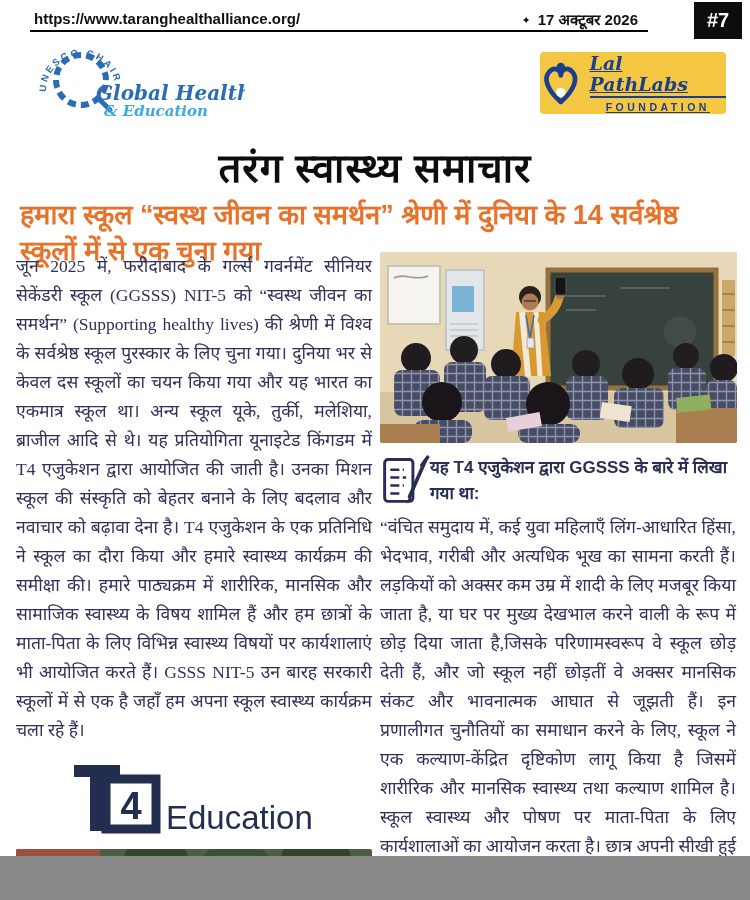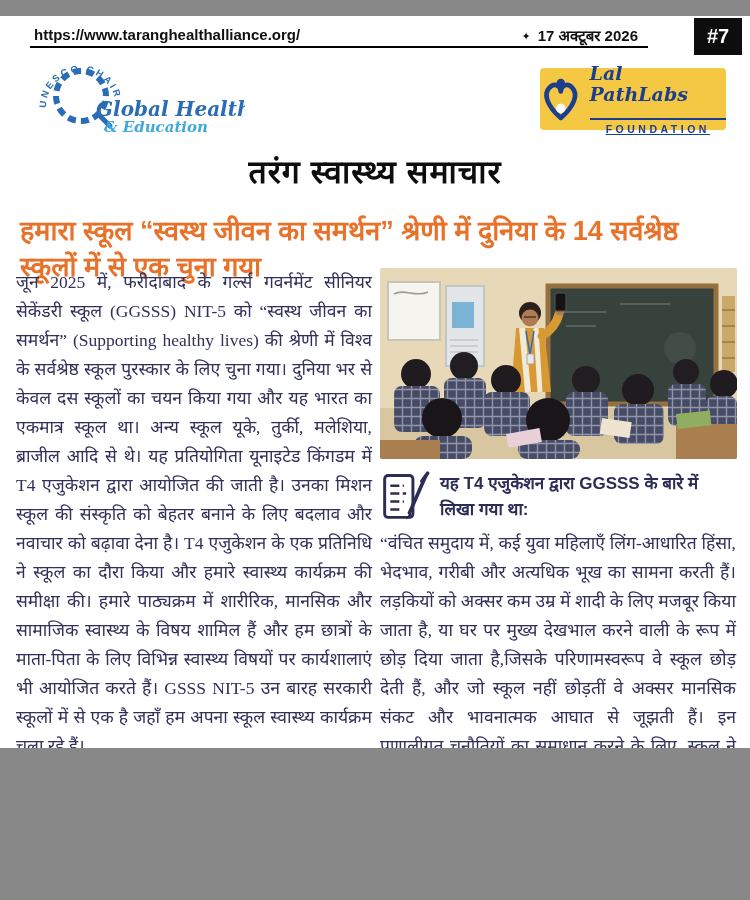--- a/index.html
+++ b/index.html
@@ -1,17 +1,17 @@
 <!DOCTYPE html>
 <html><head>
 <meta charset="utf-8">
 <style>
   html,body{margin:0;padding:0;background:#888;}
   .page{
-    position:relative;width:750px;height:732px;margin:16px auto;
+    position:relative;width:750px;height:856px;margin:0 auto;
     background:#ffffff;overflow:hidden;
     font-family:"Liberation Sans","DejaVu Sans",sans-serif;
   }
   
   .url{position:absolute;top:10px;left:34px;font-size:15px;font-weight:bold;color:#111;}
   .dateline{position:absolute;top:9px;right:112px;font-size:15px;font-weight:bold;color:#111;white-space:nowrap;}
   .dateline .marker{font-size:11px;margin-right:7px;vertical-align:1px;}
   .issue-badge{
     position:absolute;top:2px;right:8px;width:48px;height:37px;background:#0d0d0d;
     color:#fff;font-size:20px;font-weight:bold;display:flex;align-items:center;justify-content:center;
@@ -21,42 +21,42 @@
   .logo-row{position:absolute;top:36px;left:0;width:750px;height:86px;}
   .logo-unesco{position:absolute;left:30px;top:0;}
   .logo-tarang{position:absolute;left:280px;top:2px;}
   .logo-lpl{
     position:absolute;left:540px;top:16px;width:186px;height:62px;background:#f5c844;border-radius:4px;
     display:flex;align-items:center;justify-content:center;gap:8px;
   }
   .lpl-text{display:flex;flex-direction:column;align-items:center;}
   .lpl-script{
     font-family:"DejaVu Serif","Liberation Serif",serif;font-style:italic;font-weight:bold;
-    font-size:19px;color:#1b3e8f;border-bottom:2px solid #1b3e8f;padding-bottom:14px;line-height:1.1;
+    font-size:19px;color:#1b3e8f;border-bottom:2px solid #1b3e8f;padding-bottom:1px;line-height:1.1;text-decoration:underline;
   }
   .lpl-sub{font-size:10.5px;letter-spacing:3.5px;color:#1b3e8f;margin-top:3px;font-weight:bold;text-decoration:underline;}
   
   .masthead{
     position:absolute;top:112px;left:0;width:750px;text-align:center;
-    font-size:32px;font-weight:800;color:#0d0d0d;letter-spacing:1px;
+    font-size:40px;font-weight:800;color:#0d0d0d;letter-spacing:1px;
   }
   .headline{
     position:absolute;top:176px;left:20px;width:714px;
     font-size:27px;font-weight:bold;color:#e8722a;line-height:1.3;
   }
   
   .columns{position:absolute;top:252px;left:16px;width:720px;display:flex;gap:8px;}
   .col{width:356px;}
   .body-text{
     margin:0;font-size:17.5px;line-height:29px;color:#30305a;text-align:justify;font-family:Liberation Serif, serif;
   }
   .t4-logo{margin:14px 0 4px 52px;}
   .photo{display:block;border-radius:2px;}
   .photo-placards{margin-top:4px;}
-  .note-row{display:flex;gap:10px;margin-top:12px;align-items:flex-start;}
+  .note-row{display:flex;gap:0;margin-top:12px;align-items:flex-start;}
   .note-heading{
     margin:0;font-size:17px;font-weight:bold;color:#2b2d55;line-height:1.5;flex:1;
   }
   .quote-text{margin:6px 0 0 0;}
 </style>
 </head>
 <body>
 
 <div class="page">
 

